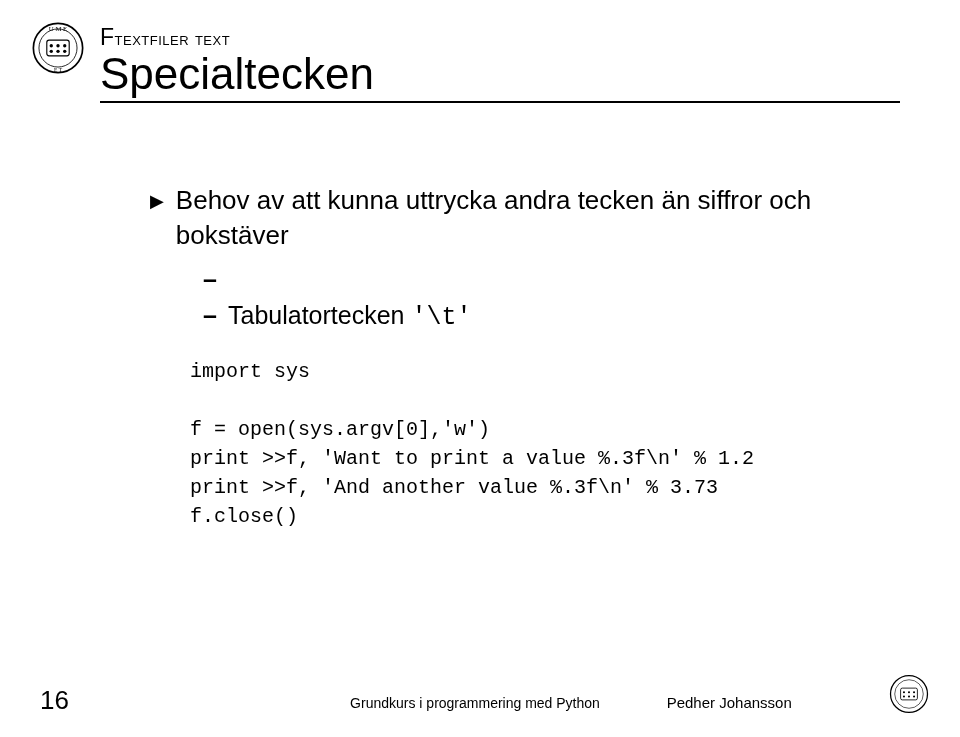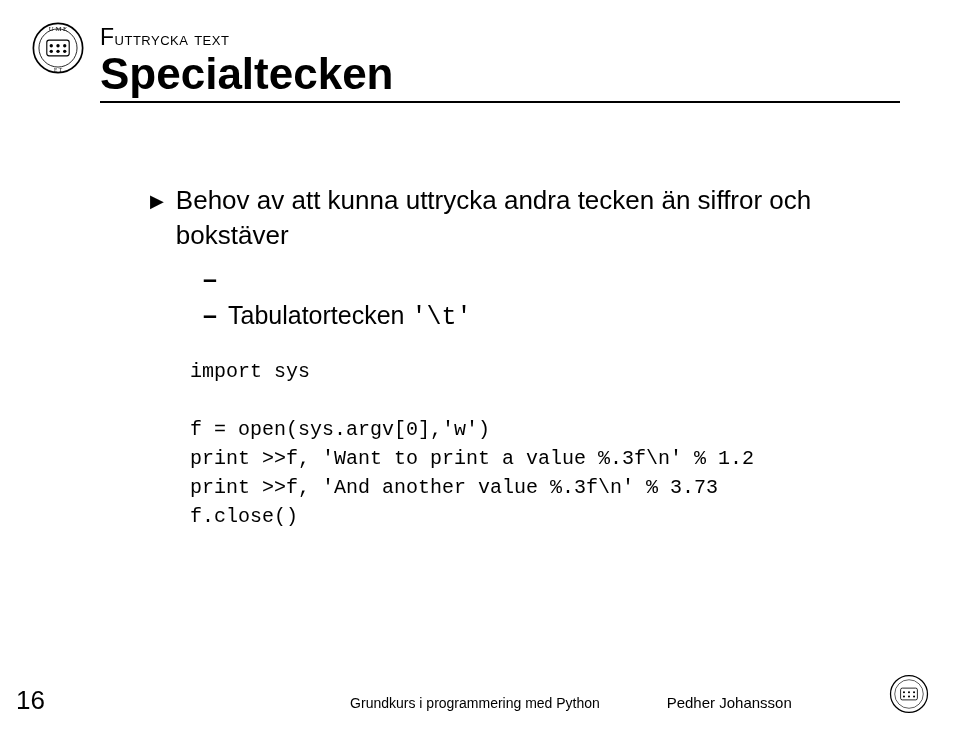--- a/index.html
+++ b/index.html
@@ -32,21 +32,21 @@
   .eyebrow {
     font-variant: small-caps;
     letter-spacing: 0.5px;
     font-size: 19px;
     line-height: 1;
     margin-bottom: 2px;
   }
   .title {
     font-size: 44px;
     line-height: 1.05;
-    font-weight: 700;
+    font-weight: 400;
     margin: 0 0 4px 0;
   }
   .rule {
     border: none;
     border-top: 2px solid #000;
     margin: 0 0 0 0;
     width: 100%;
   }
   .content {
     margin-left: 90px;
@@ -96,21 +96,21 @@
     bottom: 24px;
     height: 56px;
     display: grid;
     grid-template-columns: 80px 1fr 1fr 1fr 90px;
     align-items: end;
     font-size: 14px;
   }
   .pagenum {
     font-size: 26px;
     text-align: left;
-    padding-left: 16px;
+    padding-left: 40px;
     line-height: 1;
   }
   .fcol {
     line-height: 1.35;
   }
   .fcol.center { text-align: center; }
   .fcol .ftitle { font-size: 15px; }
   .fcol .fsub { font-size: 14px; }
   .fcol.author { text-align: left; padding-left: 60px; }
 </style>
@@ -130,21 +130,21 @@
       <circle cx="50" cy="46" r="3" fill="#000"></circle>
       <circle cx="62" cy="46" r="3" fill="#000"></circle>
       <circle cx="38" cy="56" r="3" fill="#000"></circle>
       <circle cx="50" cy="56" r="3" fill="#000"></circle>
       <circle cx="62" cy="56" r="3" fill="#000"></circle>
     </svg>
   </div>
 
   <div class="header-block">
     <div class="eyebrow">
-      <span style="font-size:23px;">F</span><span>uttrycka text</span>
+      <span style="font-size:23px;">F</span><span>textfiler text</span>
     </div>
     <h1 class="title">Specialtecken</h1>
     <hr class="rule">
   </div>
 
   <div class="content">
     <div class="bullet1">
       <span class="tri">▶</span>
       <span>Behov av att kunna uttrycka andra tecken än siffror och bokstäver</span>
     </div>

